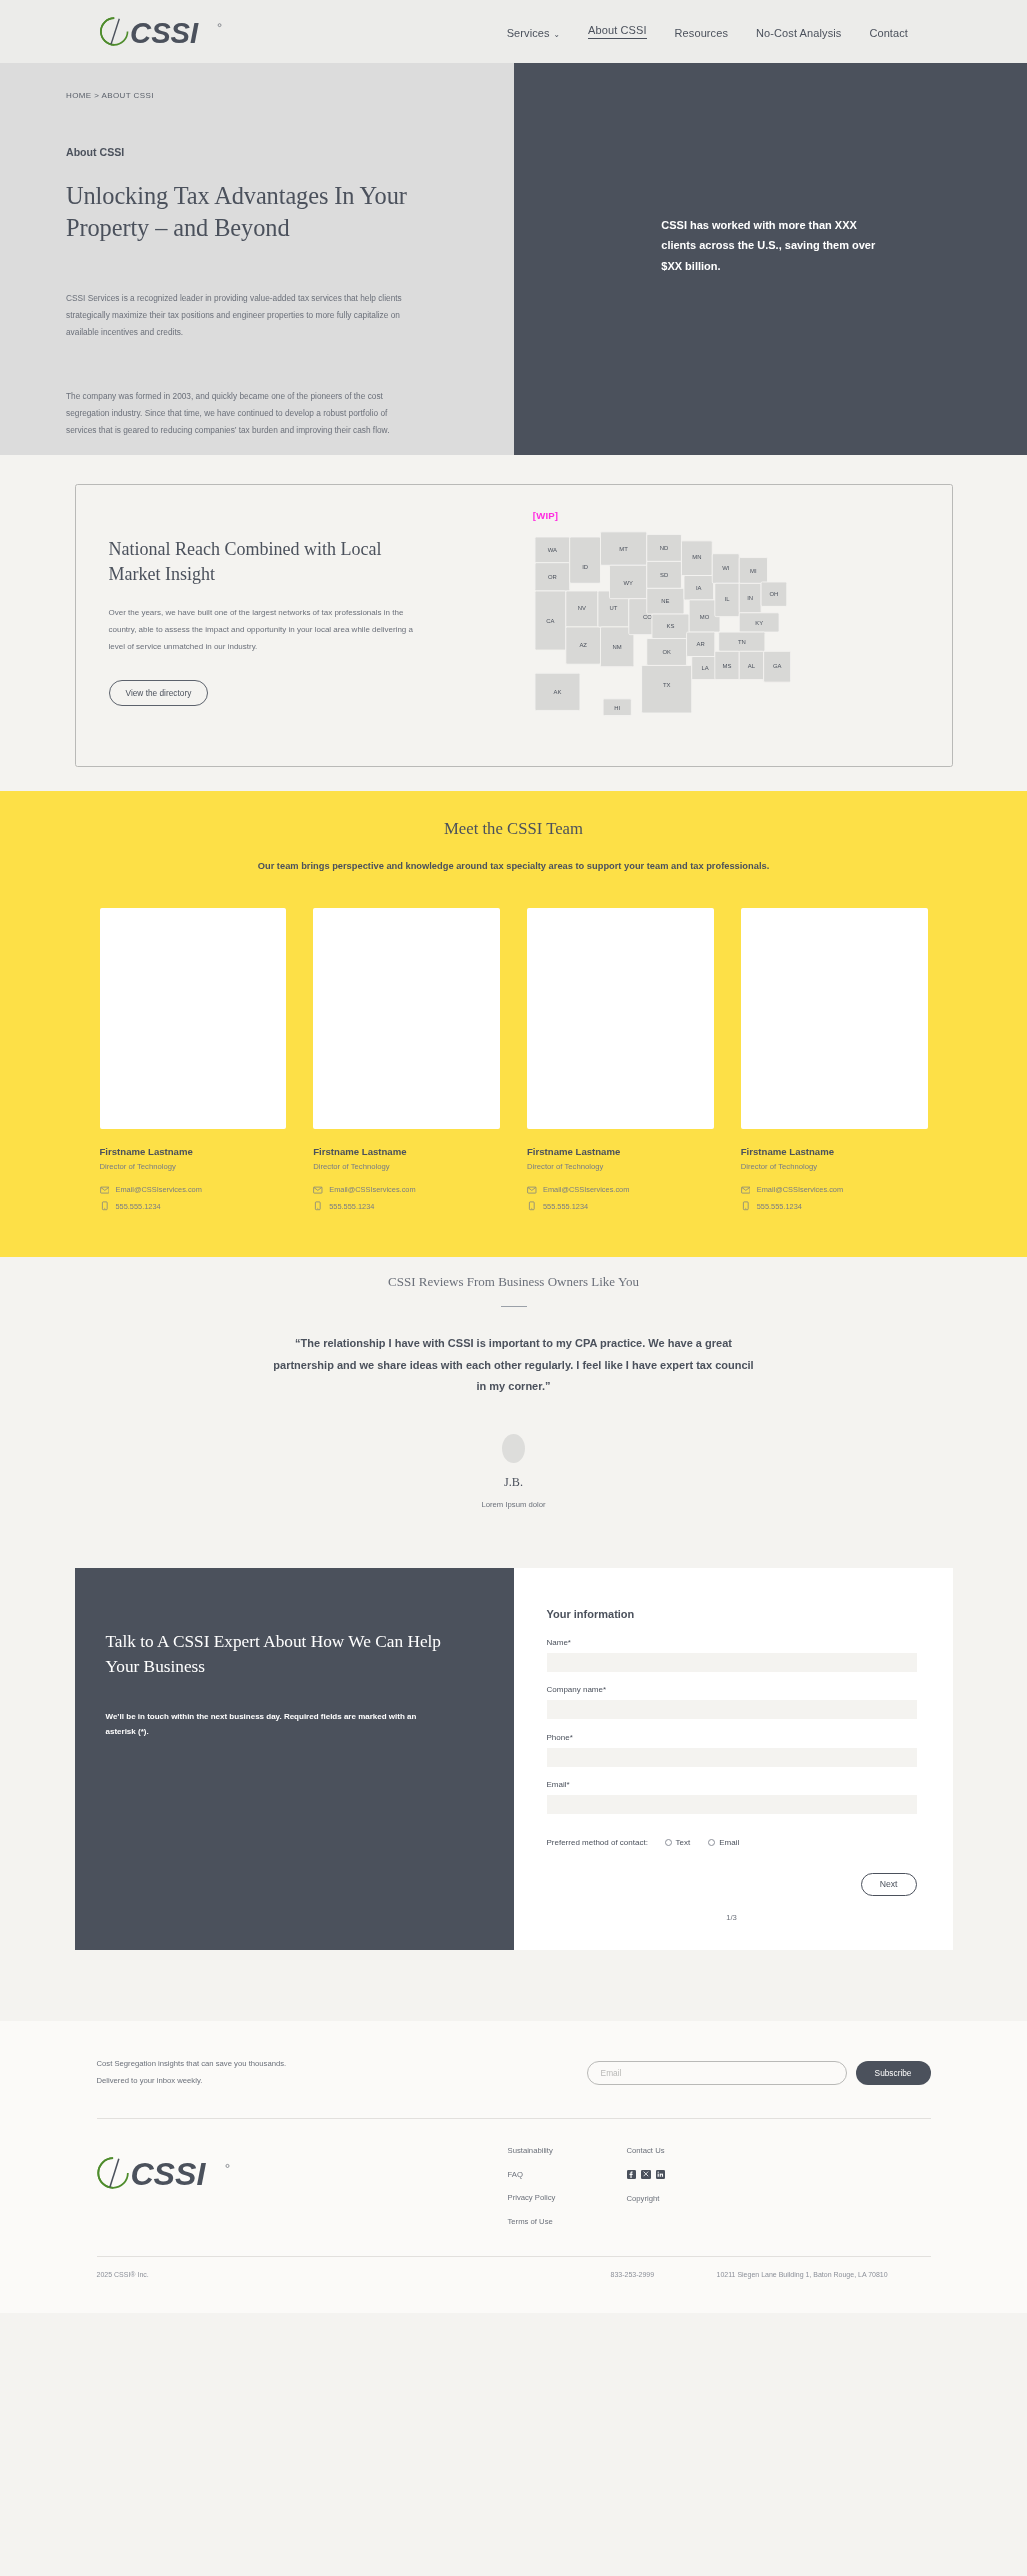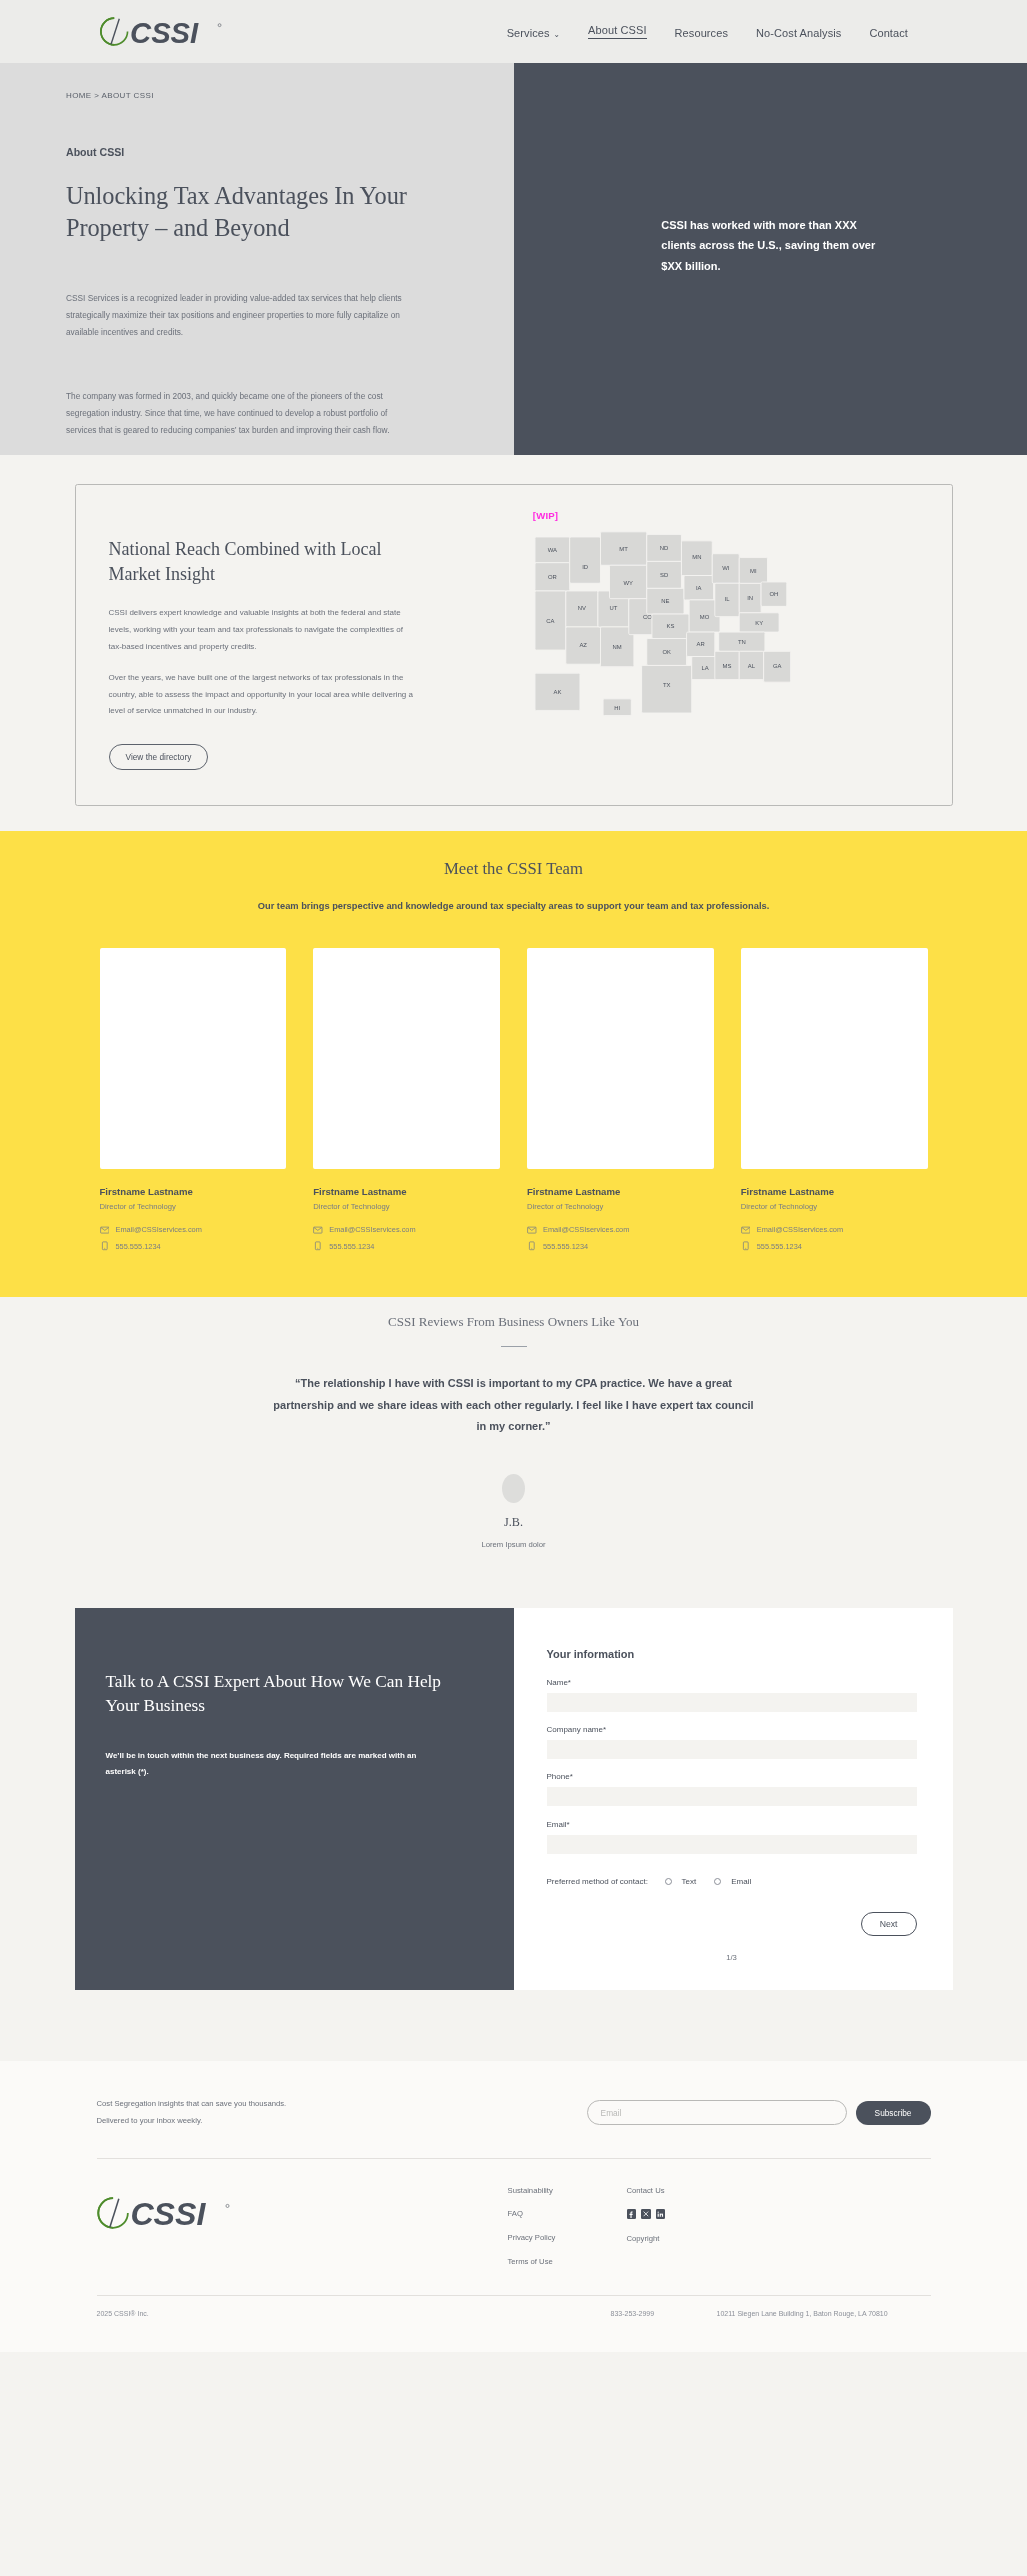--- a/index.html
+++ b/index.html
@@ -241,21 +241,21 @@
     border: none;
     margin-bottom: 13.5px;
     outline: none;
     font-family: "Liberation Sans", sans-serif;
     font-size: 8.3px;
     padding: 0 5.1px;
     color: #4b515c;
   }
   .radio-row { display: flex; align-items: center; gap: 0; margin-top: 10.3px; font-size: 8px; color: #4b515c; }
   .radio-row .rl { margin-right: 16.7px; }
-  .radio-opt { display: flex; align-items: center; gap: 10px; margin-right: 18px; cursor: pointer; }
+  .radio-opt { display: flex; align-items: center; gap: 4px; margin-right: 18px; cursor: pointer; }
   .radio-circ { width: 7px; height: 7px; border: 0.6px solid #8c9099; border-radius: 50%; display:block; }
   .next-row { display: flex; justify-content: flex-end; margin-top: 26px; }
   .btn-next {
     border: 0.8px solid #4b515c;
     border-radius: 14px;
     background: #fff;
     padding: 5.8px 18px;
     font-size: 8.7px;
     color: #4b515c;
     cursor: pointer;
@@ -344,21 +344,20 @@
   <div class="hero-right">
     <div class="hero-stat">CSSI has worked with more than XXX clients across the U.S., saving them over $XX billion.</div>
   </div>
 </section>
 
 <section class="reach-section">
   <div class="reach-card">
     <div class="wip-tag">[WIP]</div>
     <div class="reach-left">
       <h2 class="reach-title">National Reach Combined with Local Market Insight</h2>
-      <p class="reach-p">CSSI delivers expert knowledge and valuable insights at both the federal and state levels, working with your team and tax professionals to navigate the complexities of tax-based incentives and property credits.</p>
       <p class="reach-p">Over the years, we have built one of the largest networks of tax professionals in the country, able to assess the impact and opportunity in your local area while delivering a level of service unmatched in our industry.</p>
       <button class="btn-outline">View the directory</button>
     </div>
     <div class="reach-right">
       <svg class="usmap" viewBox="0 0 520 330">
         <g>
           <rect class="st" x="14" y="28" width="54" height="40" rx="2"></rect>
             <text x="41" y="52" text-anchor="middle">WA</text>
           <rect class="st" x="14" y="68" width="54" height="44" rx="2"></rect>
             <text x="41" y="94" text-anchor="middle">OR</text>

